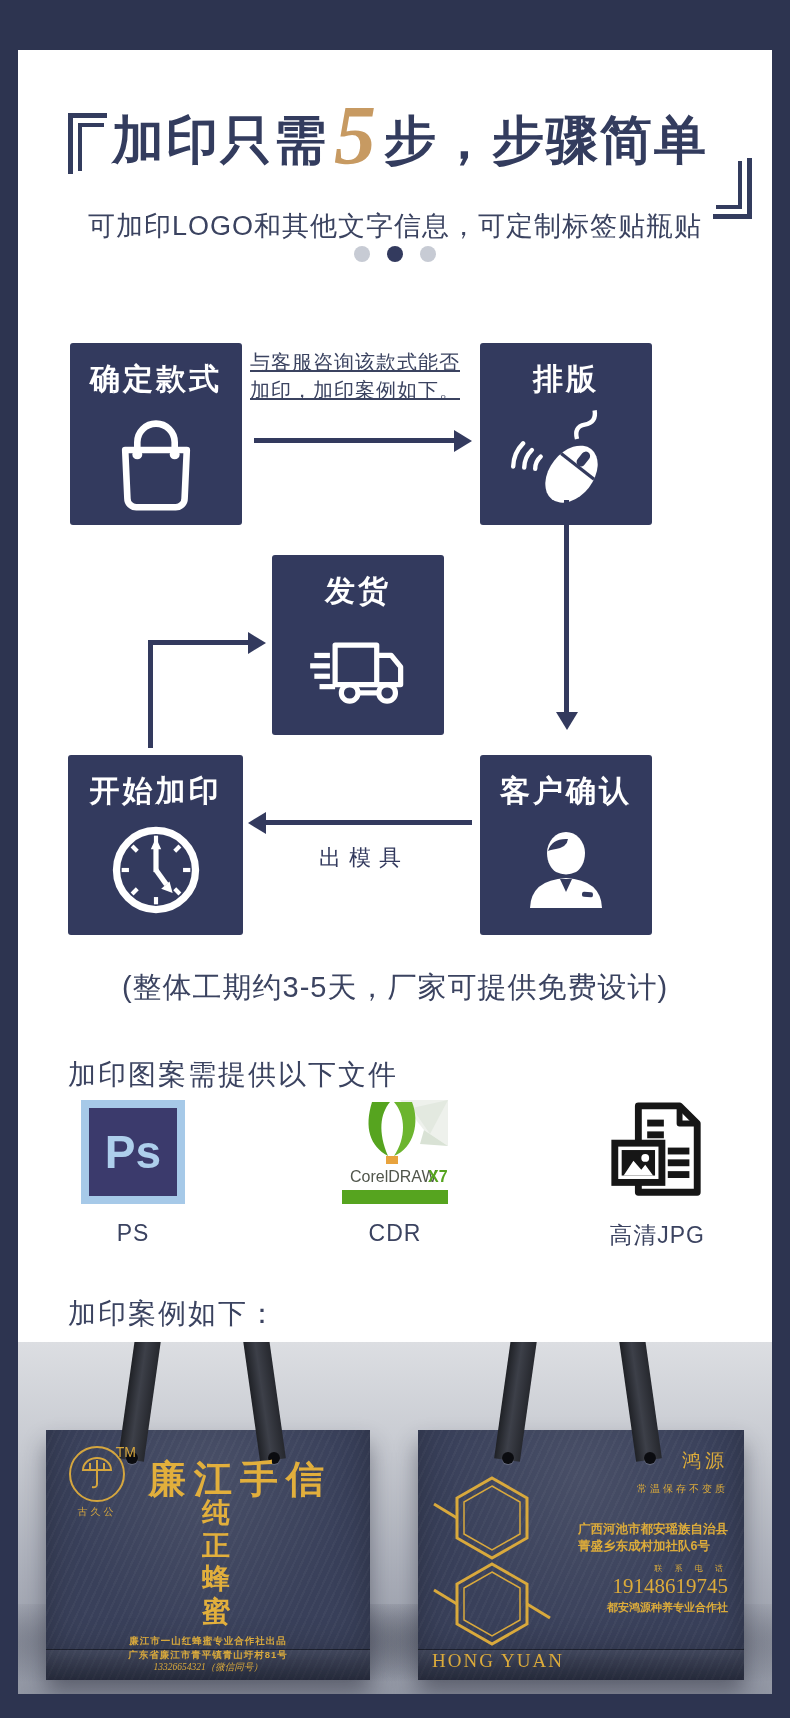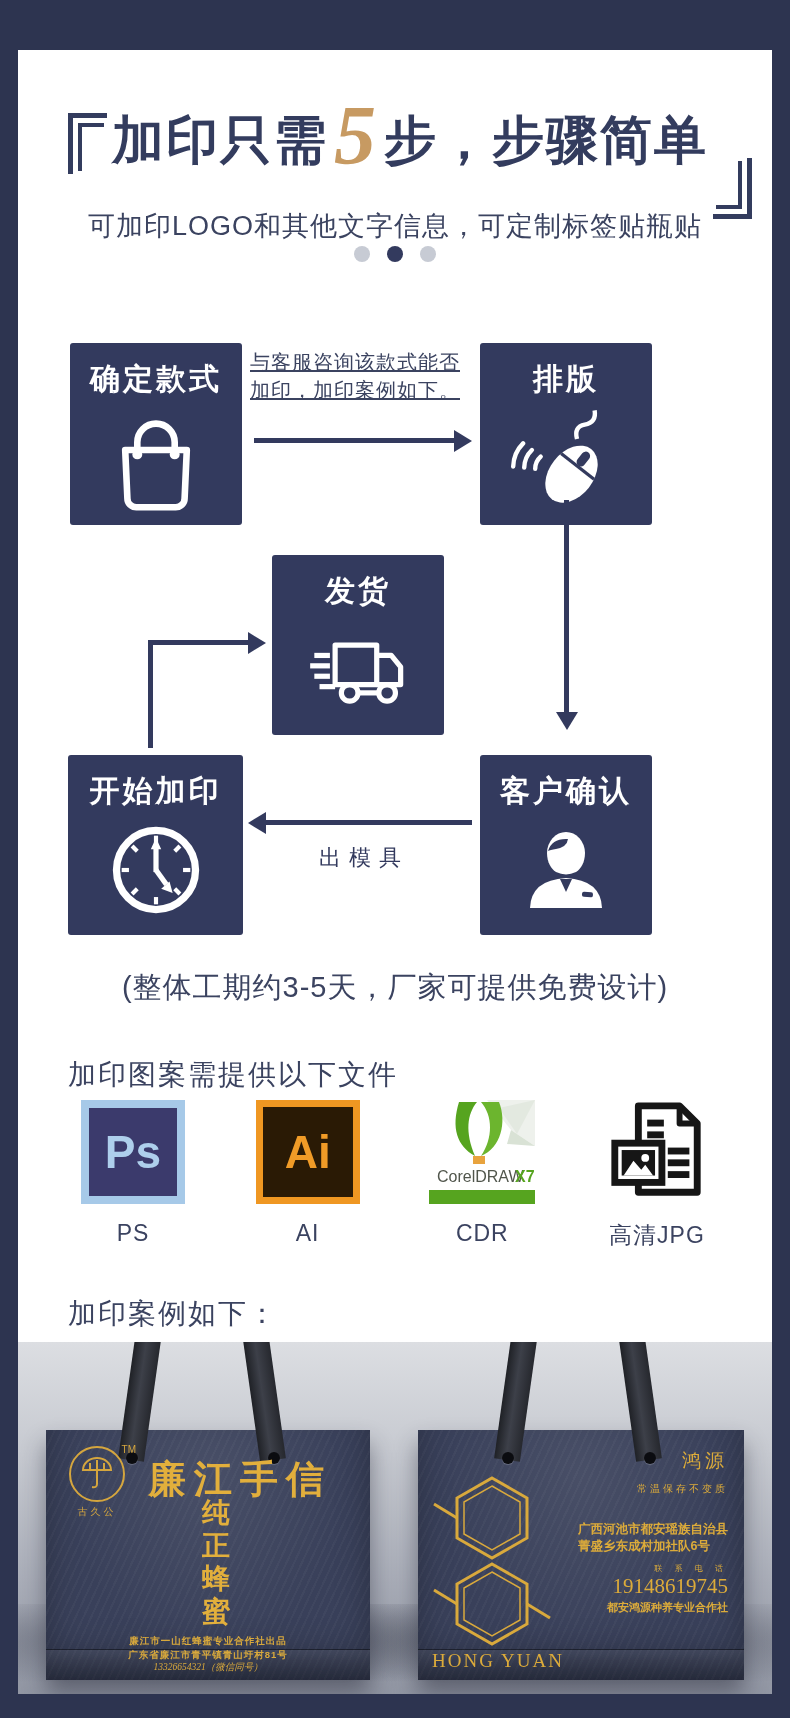--- a/index.html
+++ b/index.html
@@ -79,21 +79,21 @@
   .bag-left { left:28px; width:324px; }
   .bag-right { left:400px; width:326px; }
   .strap { position:absolute; top:-92px; width:26px; height:122px; z-index:0;
            background:linear-gradient(to right,#1f2126,#3d4049 45%,#26282e);
            transform-origin:bottom center; }
   .bag-body { position:absolute; inset:0; z-index:1; }
   .grommet { position:absolute; top:22px; width:12px; height:12px; border-radius:50%; background:#0b0c10; box-shadow:0 1px 1px rgba(255,255,255,0.2); }
 
   .lb-logo { position:absolute; left:20px; top:16px; width:62px; text-align:center; }
   .lb-logo .circ { width:56px; height:56px; border:2px solid #d5a63e; border-radius:50%; margin:0 auto; display:flex; align-items:center; justify-content:center; }
-  .lb-logo .tm { position:absolute; right:-8px; top:-2px; font-size:10px; color:#d5a63e; }
+  .lb-logo .tm { position:absolute; right:-8px; top:-2px; font-size:14px; color:#d5a63e; }
   .lb-logo .seal { margin-top:3px; font-size:10px; letter-spacing:3px; color:#d5a63e; }
   .lb-title { position:absolute; left:102px; top:24px; font-family:"Liberation Serif",serif; font-weight:bold; font-size:38px; letter-spacing:8px; color:#e2af3c; white-space:nowrap; }
   .lb-vertical { position:absolute; left:150px; top:66px; width:40px; display:flex; flex-direction:column; align-items:center; }
   .lb-vertical span { font-family:"Liberation Serif",serif; font-weight:bold; font-size:28px; line-height:33px; color:#e2af3c; }
   .lb-footer { position:absolute; left:0; top:204px; width:100%; text-align:center; color:#d9a93c; }
   .lb-footer .l1, .lb-footer .l2 { font-size:9.5px; line-height:13.5px; letter-spacing:1px; font-weight:bold; }
   .lb-footer .l3 { font-size:9.5px; line-height:13.5px; font-family:"Liberation Serif",serif; font-style:italic; }
 
   .rb-hex { position:absolute; left:14px; top:46px; }
   .rb-brand-en { position:absolute; left:0; top:220px; width:160px; text-align:center; font-family:"Liberation Serif",serif; font-size:19px; letter-spacing:2px; color:#dcab3a; }
@@ -229,28 +229,20 @@
     <div class="section-heading files-heading">加印图案需提供以下文件</div>
 
     <div class="formats">
       <div class="format-col">
         <div class="logo-ps">
           <div class="inner">
               <span>Ps</span>
             </div>
         </div>
         <div class="format-label">PS</div>
-      </div>
-      <div class="format-col">
-        <div class="logo-ai">
-          <div class="inner">
-              <span>Ai</span>
-            </div>
-        </div>
-        <div class="format-label">AI</div>
       </div>
       <div class="format-col">
         <div class="logo-cdr">
           <svg width="106" height="104" viewBox="0 0 106 104">
             <polygon points="58,0 106,0 106,46 82,30" fill="#eef1ec"></polygon>
             <polygon points="70,8 106,0 88,34" fill="#e3e9e0"></polygon>
             <polygon points="82,30 106,46 78,44" fill="#d9e2d5"></polygon>
             <path d="M30 2 C22 28 28 46 46 56 C36 32 38 14 48 2 Z" fill="#56a41f"></path>
             <path d="M52 2 C64 16 64 38 52 56 C72 48 78 22 70 2 Z" fill="#6cb52e"></path>
             <rect x="44" y="56" width="12" height="8" fill="#e8a33d"></rect>

